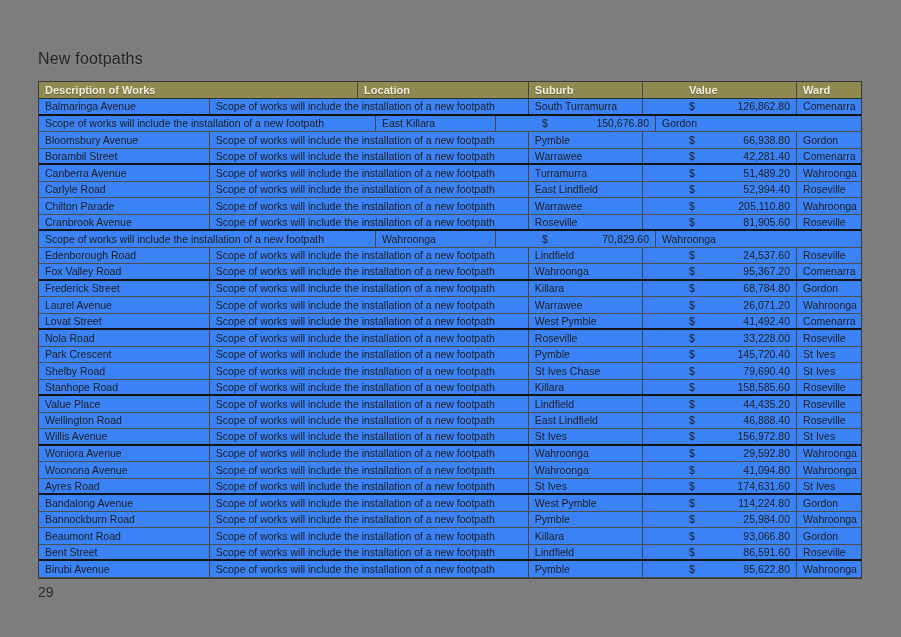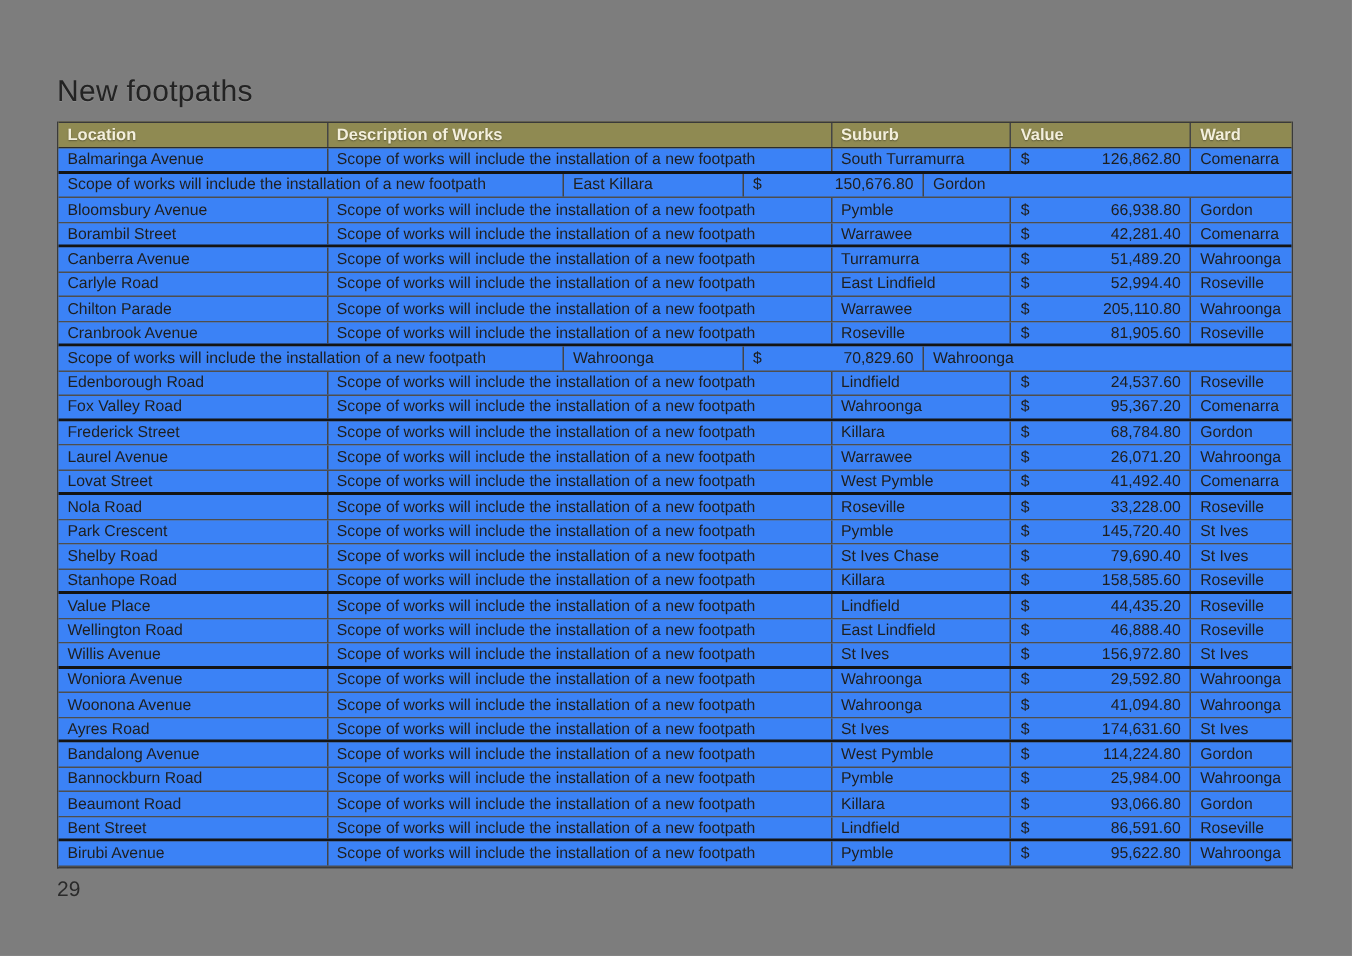--- a/index.html
+++ b/index.html
@@ -6,21 +6,21 @@
   body{
     width:901px;height:637px;
     background:#7d7d7d;
     font-family:"Liberation Sans","DejaVu Sans",sans-serif;
     overflow:hidden;
     position:relative;
   }
   .page{position:absolute;inset:0;}
   .page-title{
     position:absolute;left:38px;top:50px;
-    font-size:20px;color:#232323;letter-spacing:0.2px;
+    font-size:16px;color:#232323;letter-spacing:0.2px;
     text-shadow:0 1px 0 rgba(255,255,255,0.12);
   }
   .table{
     position:absolute;left:38px;top:81px;width:824px;
     border:1px solid #3a3a3a;border-top:none;
     box-sizing:border-box;
     background:#8d8d8d;
   }
   .thead{
     display:flex;height:18px;align-items:center;
@@ -57,40 +57,40 @@
     white-space:nowrap;overflow:hidden;
     border-right:1px solid #454545;
     box-sizing:border-box;
     height:100%;
     display:flex;align-items:center;
   }
   .cell:last-child{border-right:none;}
   .col-location{width:180px;}
   .col-description{width:337px;}
   .col-suburb{width:120px;}
-  .col-value{width:120px;justify-content:space-between;}
+  .col-value{width:120px;justify-content:space-between;margin-left:40px;}
   .col-ward{width:67px;}
   .col-value .amount{text-align:right;}
   .page-number{
     position:absolute;left:38px;top:584px;
     font-size:14px;color:#2a2a2a;
   }
 </style>
 </head>
 <body>
 
 <div class="page">
 
   <div class="page-title">New footpaths</div>
 
   <div class="table">
 
     <div class="thead">
+      <div class="cell col-description">Description of Works</div>
       <div class="cell col-location">Location</div>
-      <div class="cell col-description">Description of Works</div>
       <div class="cell col-suburb">Suburb</div>
       <div class="cell col-value">Value</div>
       <div class="cell col-ward">Ward</div>
     </div>
 
     <div class="tbody">
         <div class="row">
           <div class="cell col-location">Balmaringa Avenue</div>
           <div class="cell col-description">Scope of works will include the installation of a new footpath</div>
           <div class="cell col-suburb">South Turramurra</div>

